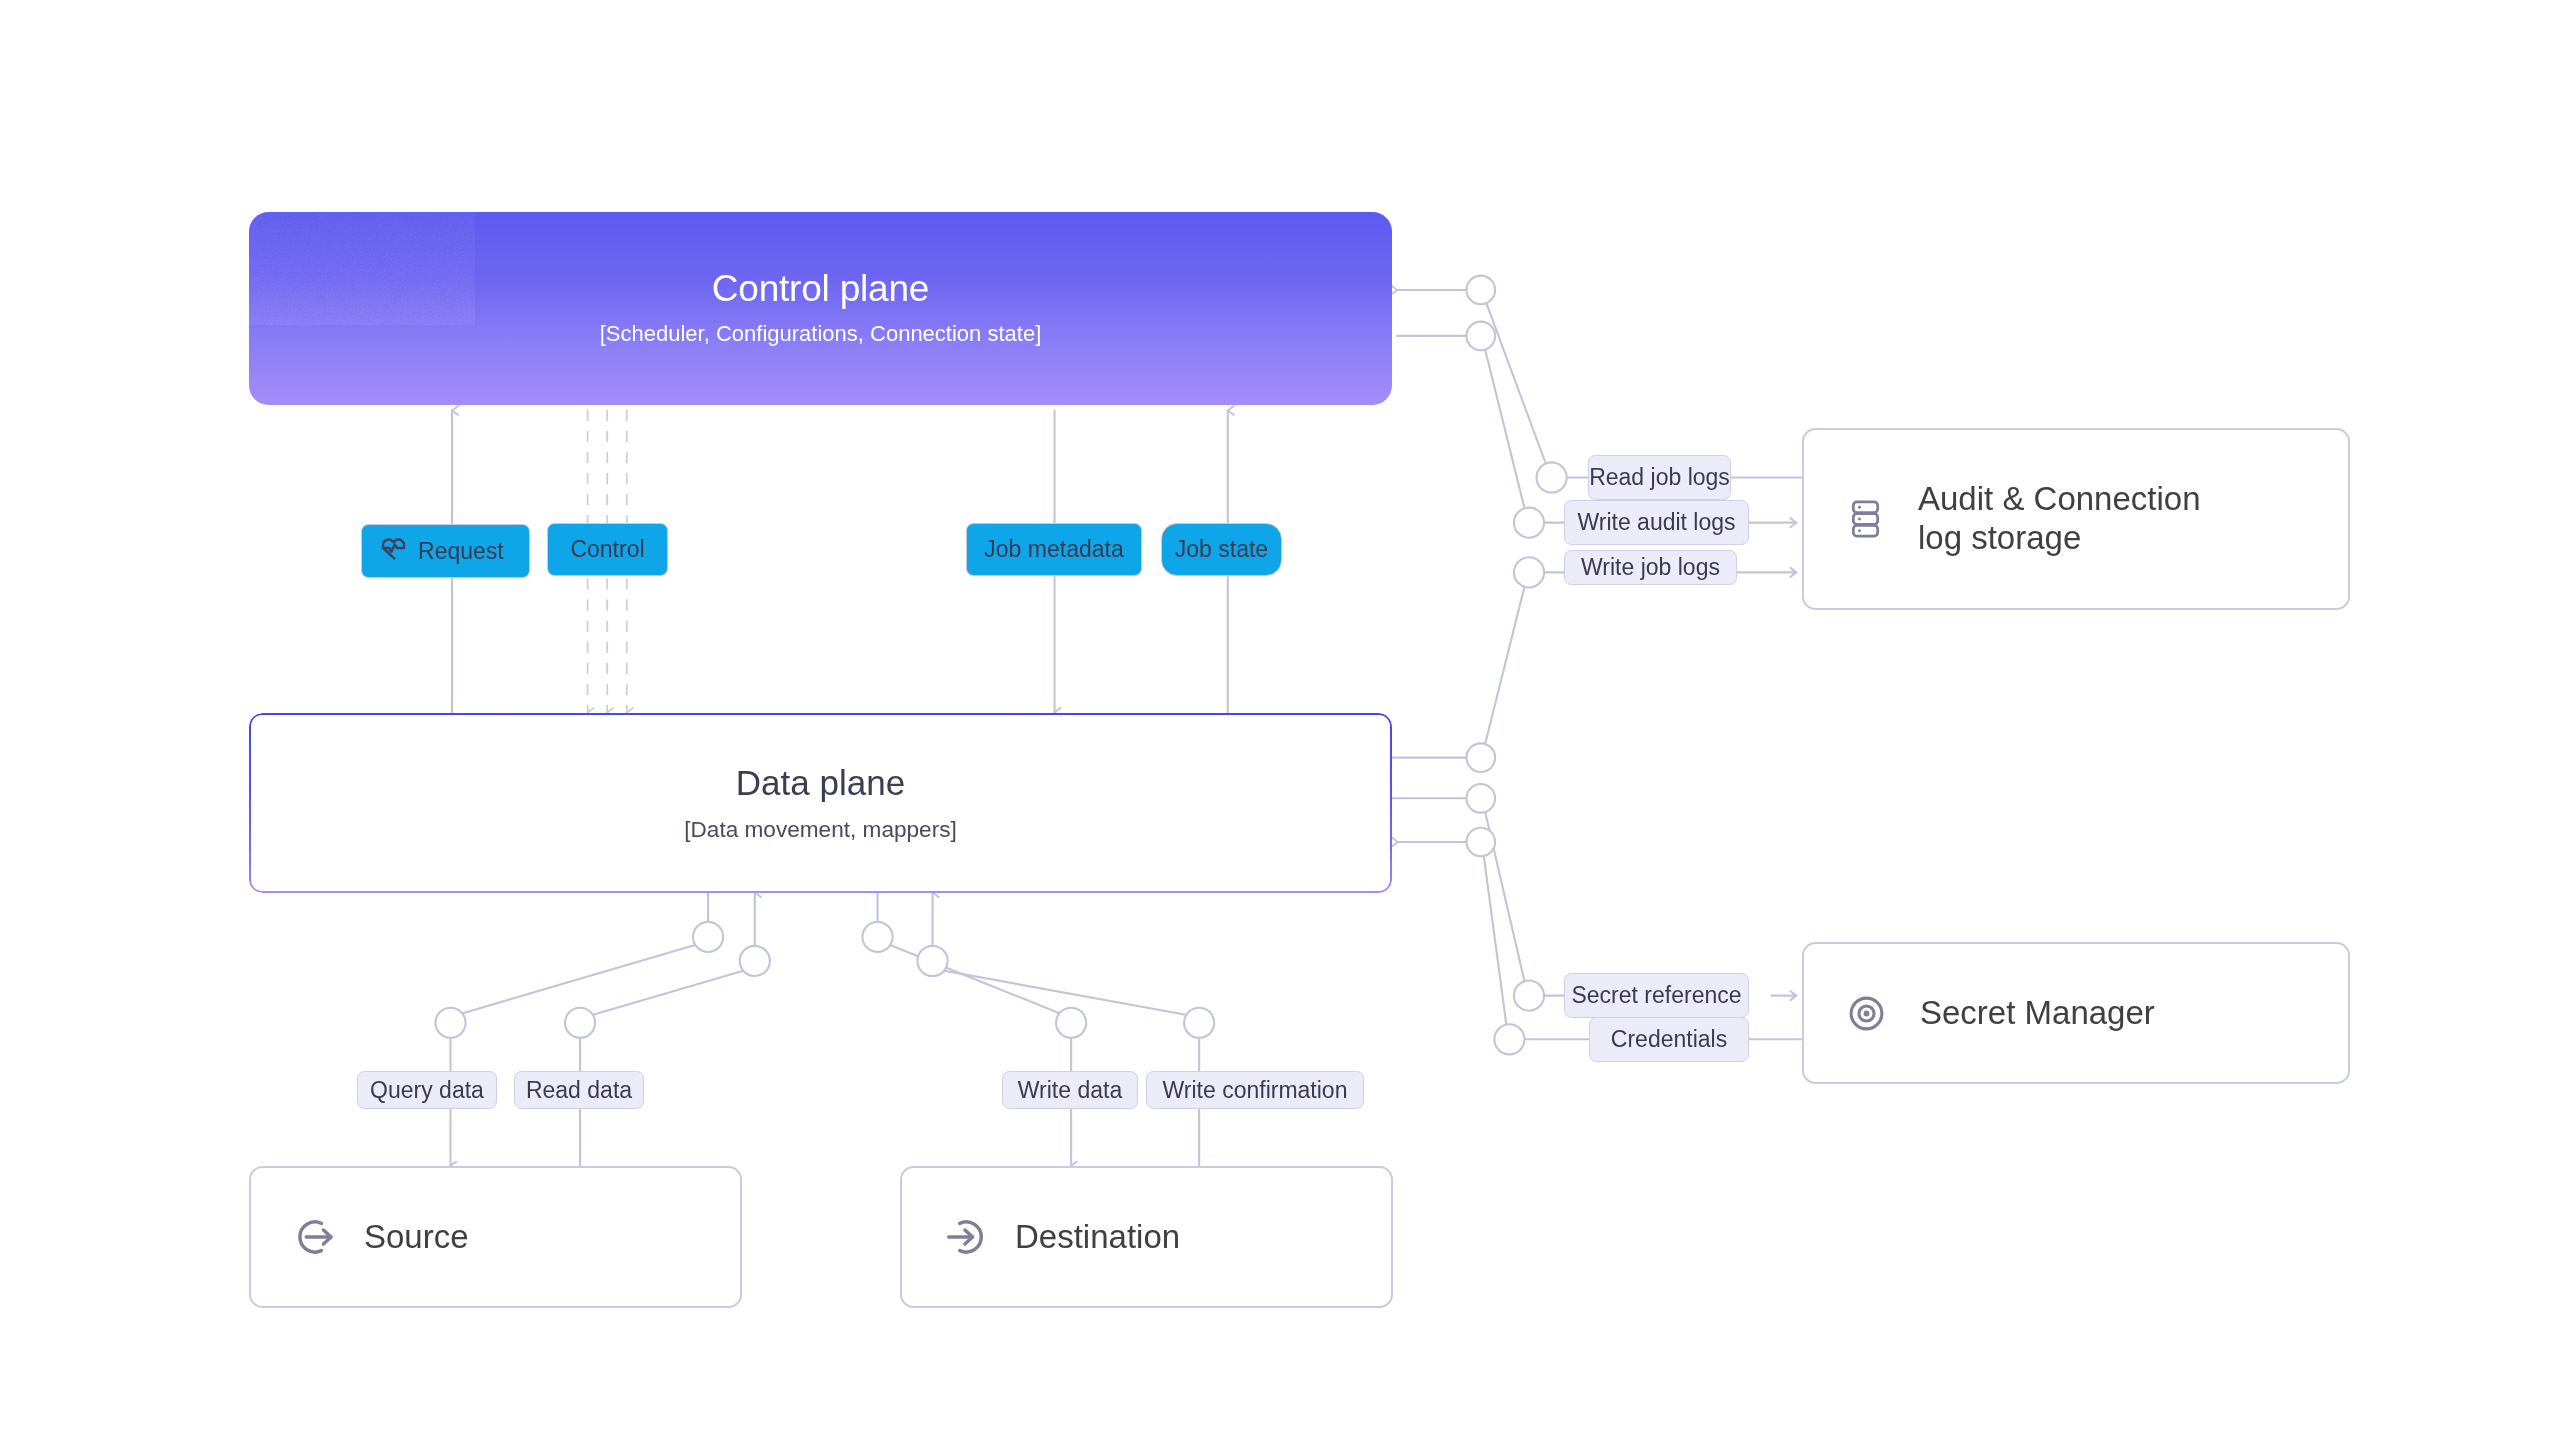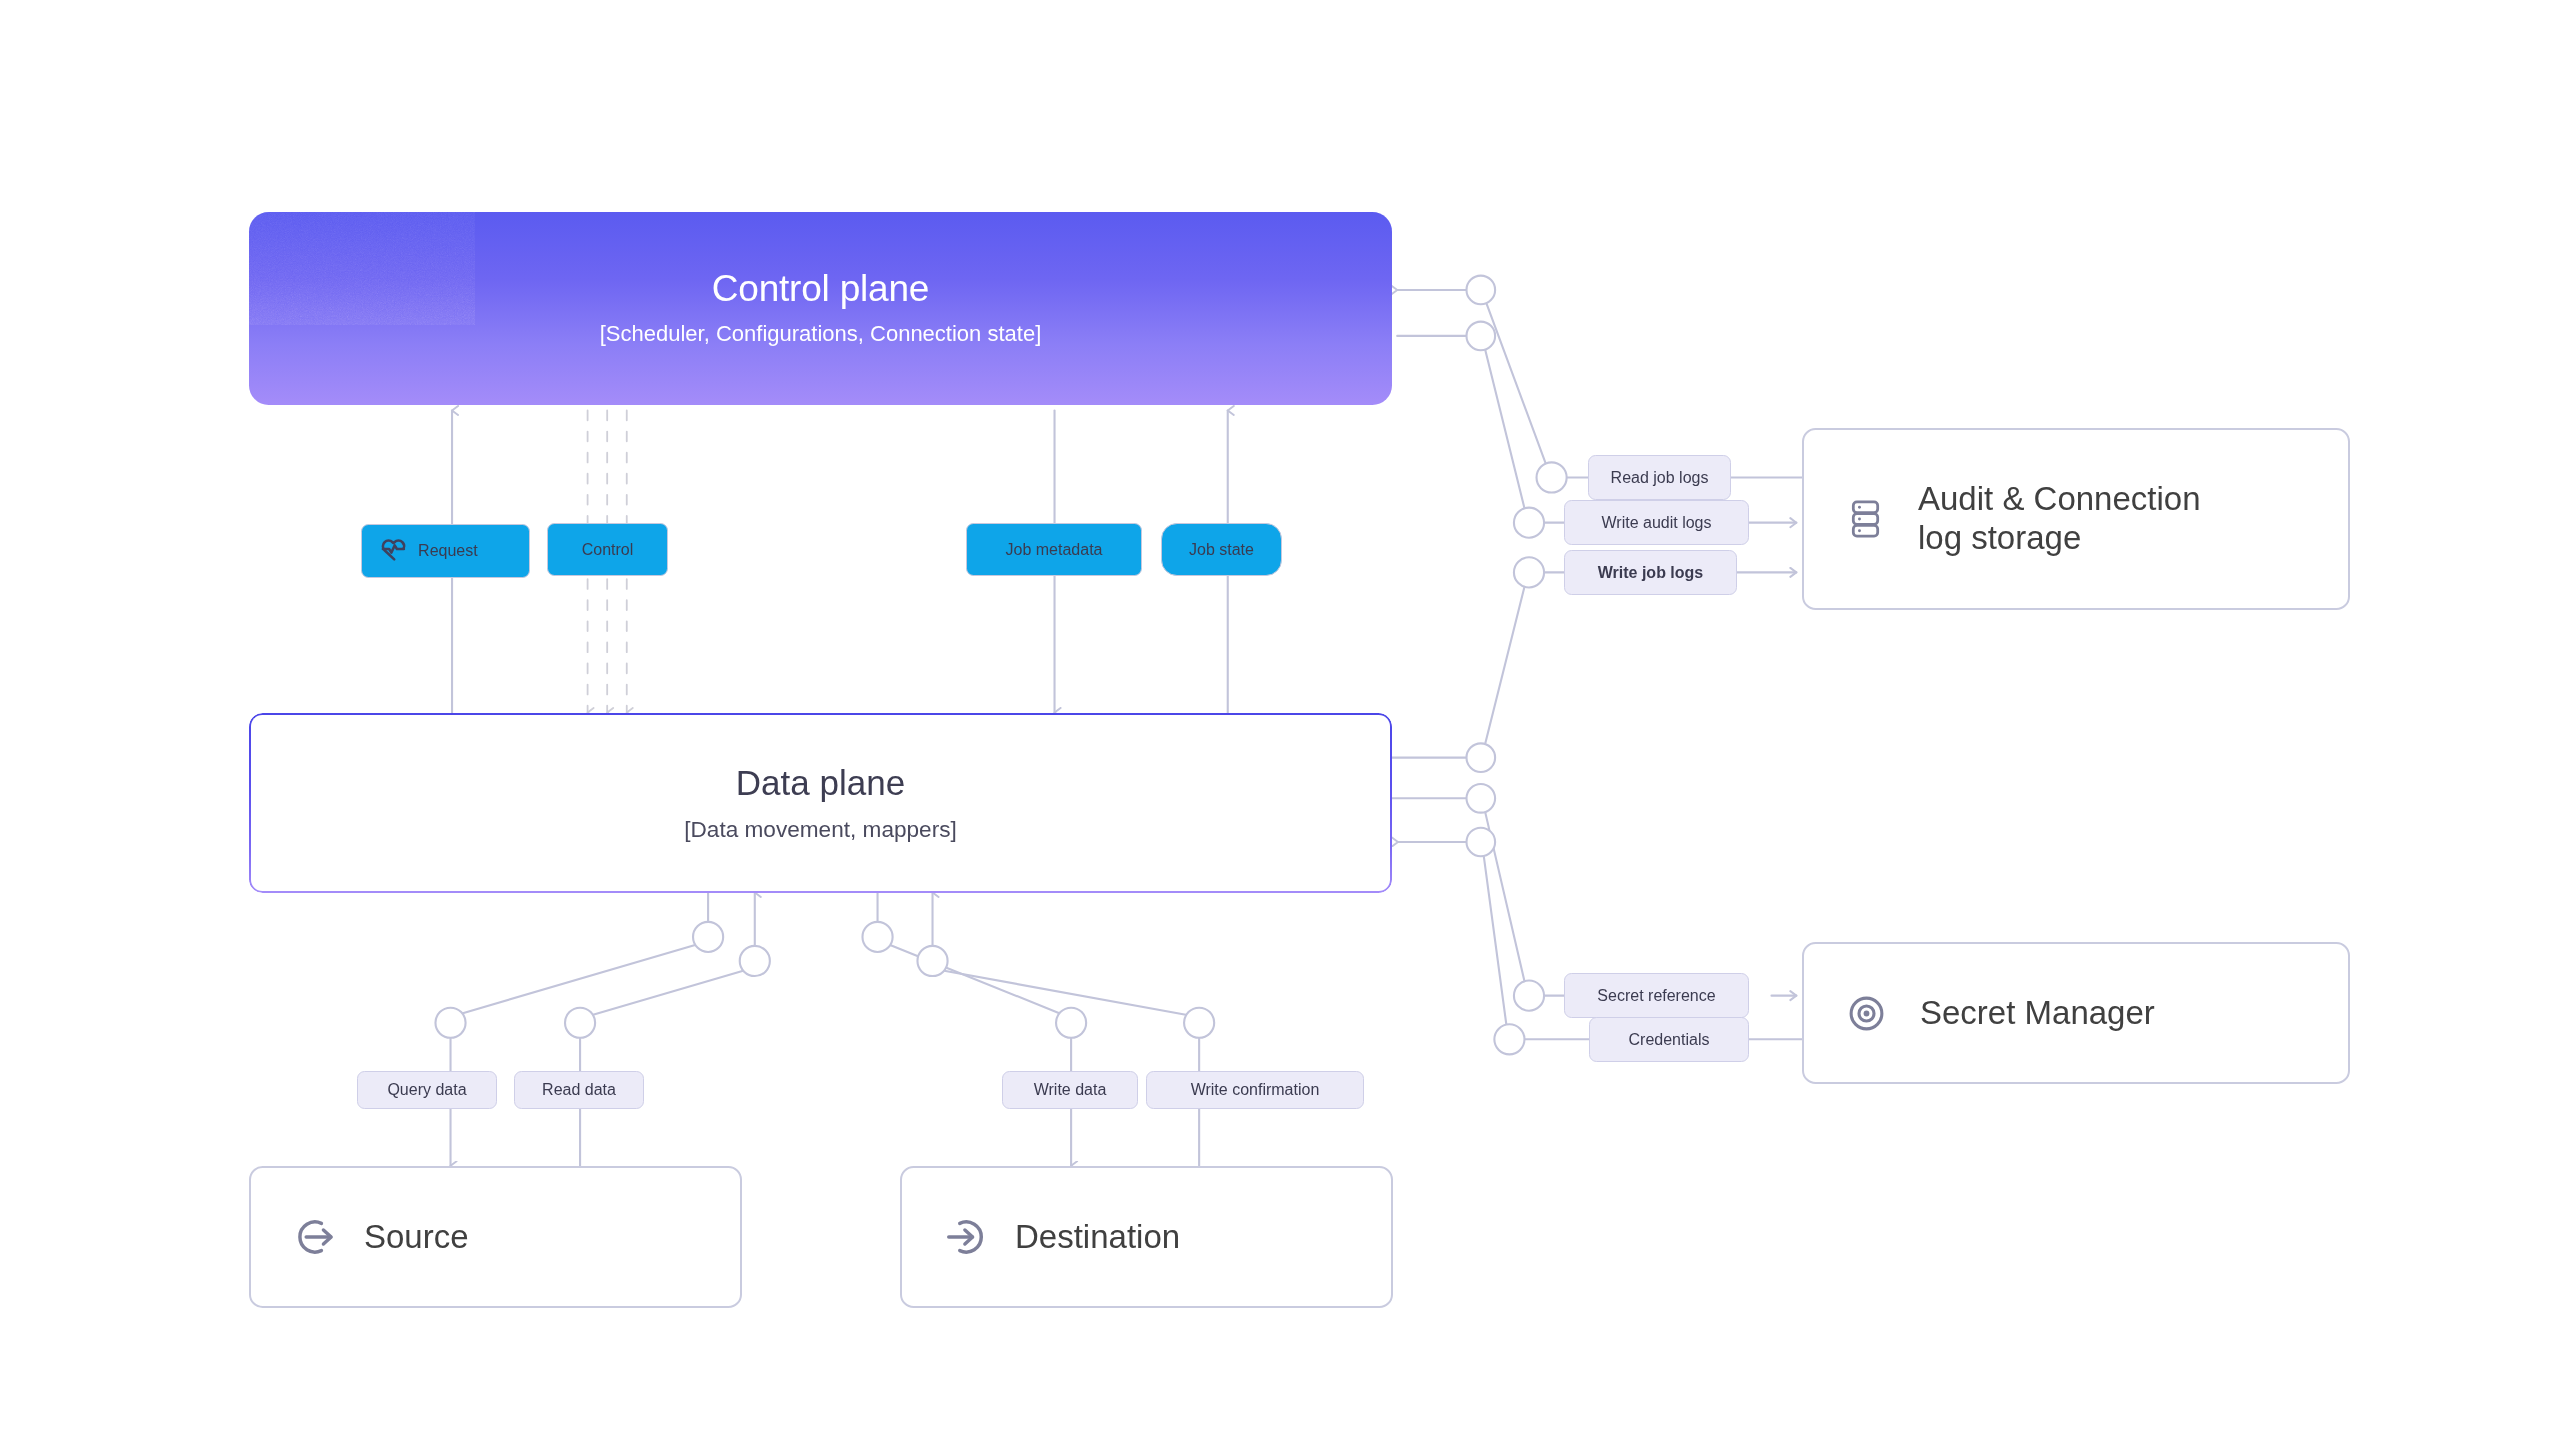--- a/index.html
+++ b/index.html
@@ -133,21 +133,21 @@
 
   
   .chip {
     position: absolute;
     box-sizing: border-box;
     display: flex;
     align-items: center;
     justify-content: center;
     gap: 10.5px;
     white-space: nowrap;
-    font-size: 16px;
+    font-size: 23px;
     color: #3b3b50;
     border-radius: 7.5px;
     border: 1.5px solid #c6c8dd;
   }
   .chip.white {
     background: #0ea5e9;
     text-align: center;
   }
   .chip.lav {
     background: #ecebf8;
@@ -364,21 +364,21 @@
   </div>
 
   <div class="chip lav" style="left:1588px; top:455px; width:143px; height:45px;">
     <span class="chiptext">Read job logs</span>
   </div>
 
   <div class="chip lav" style="left:1564px; top:500px; width:185px; height:45px;">
     <span class="chiptext">Write audit logs</span>
   </div>
 
-  <div class="chip lav" style="left:1564px; top:550px; width:173px; height:45px;font-weight:bold;">
+  <div class="chip lav" style="left:1564px; top:550px; width:173px; height:35px;">
     <span class="chiptext">Write job logs</span>
   </div>
 
   <div class="chip lav" style="left:1564px; top:973px; width:185px; height:45px;">
     <span class="chiptext">Secret reference</span>
   </div>
 
   <div class="chip lav" style="left:1589px; top:1017px; width:160px; height:45px;">
     <span class="chiptext">Credentials</span>
   </div>

